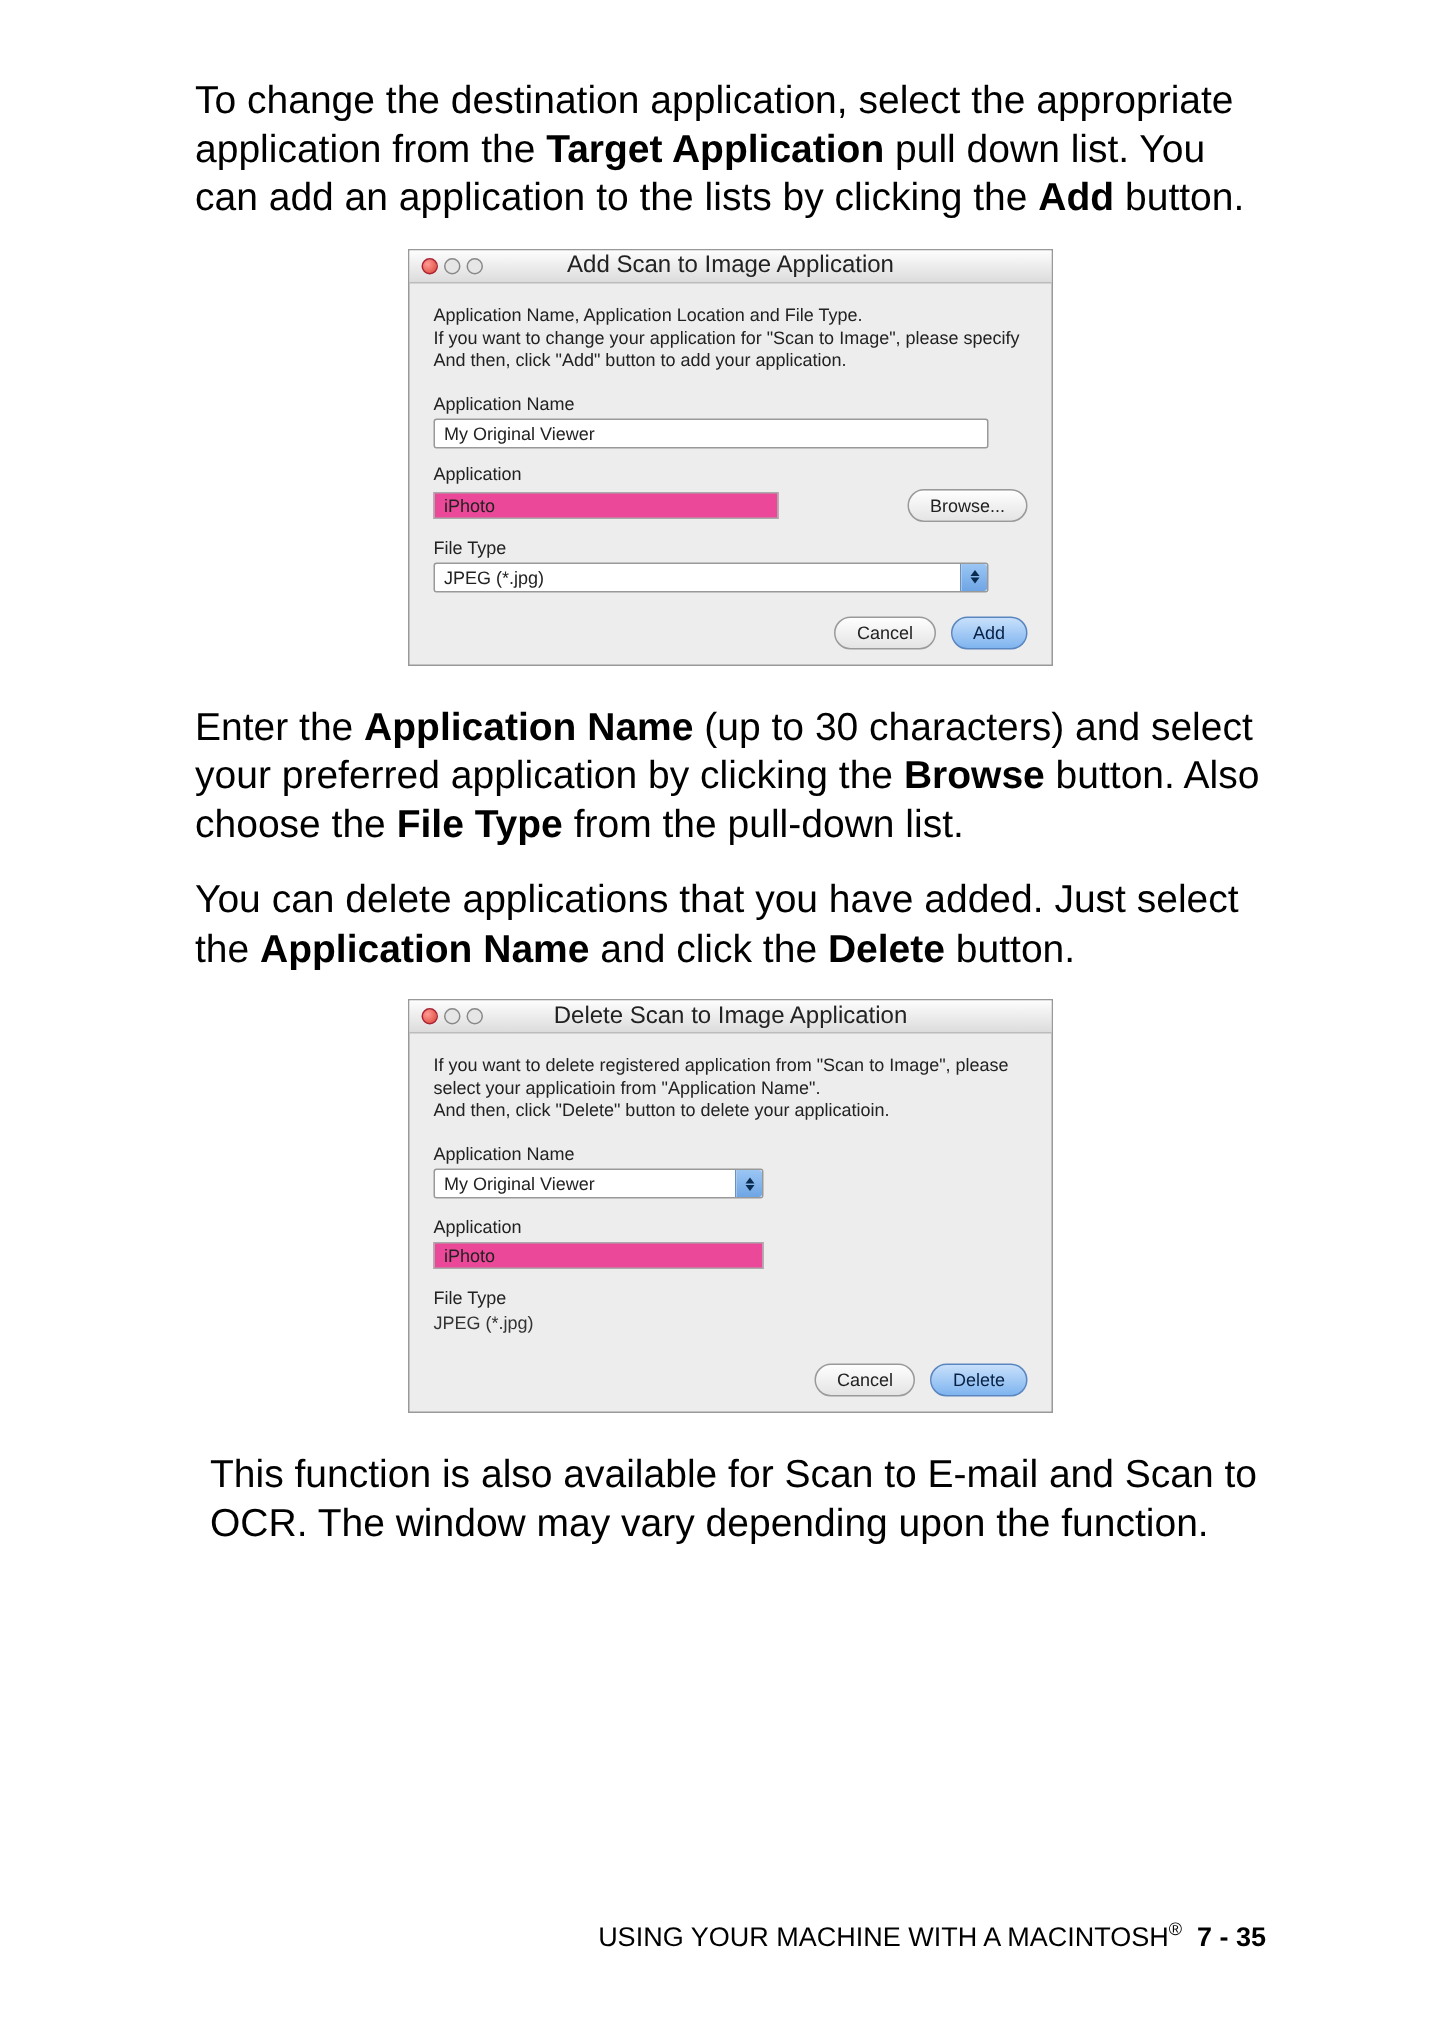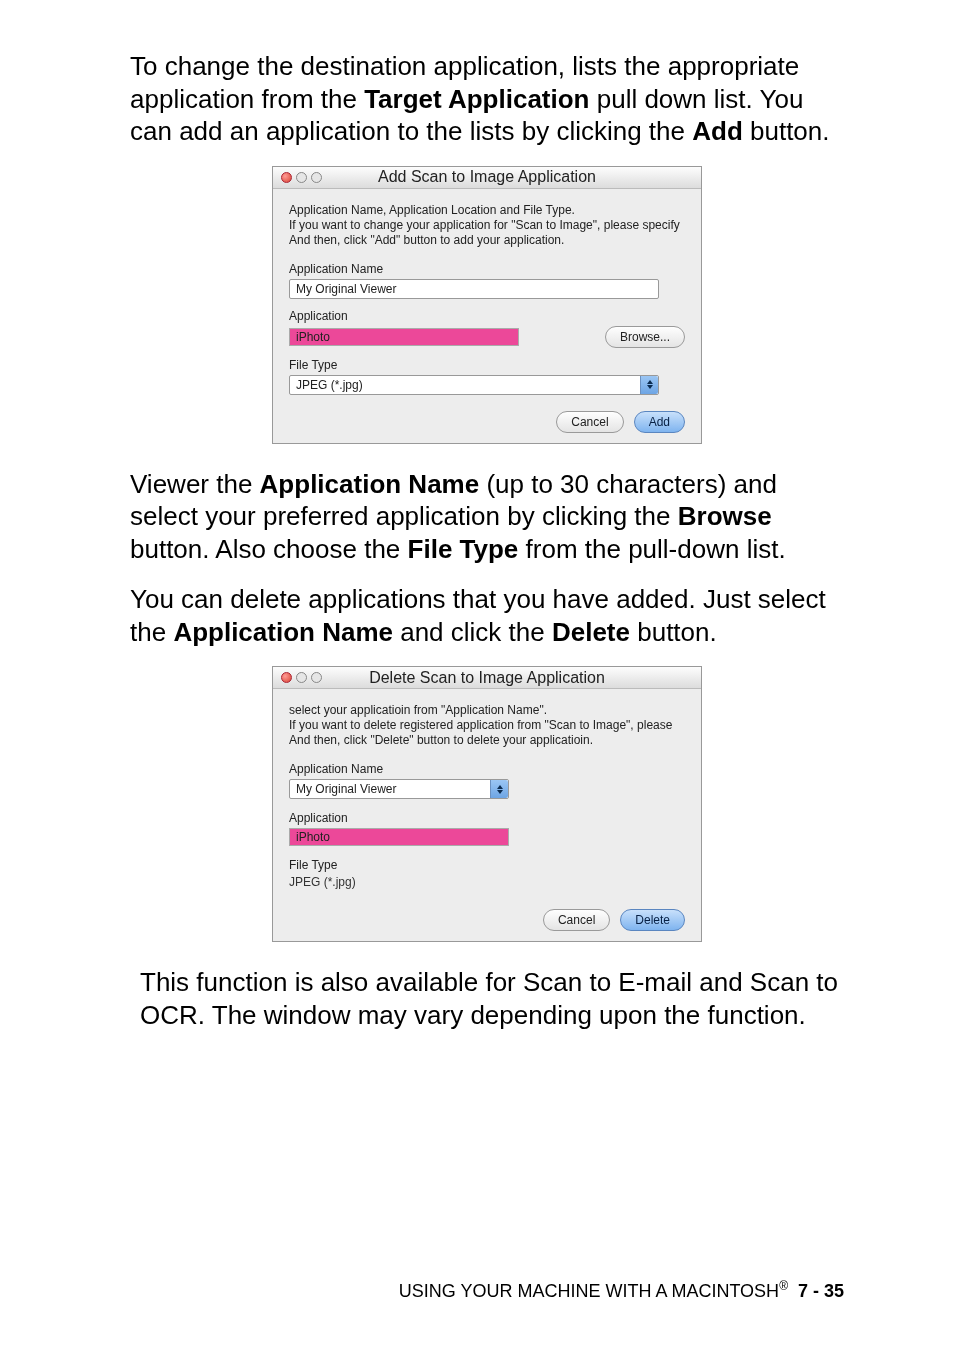--- a/index.html
+++ b/index.html
@@ -150,21 +150,21 @@
   .footer .reg { font-size: 12px; vertical-align: super; }
   .footer .pnum { font-weight: bold; }
   .static { color:#333; }
   .app-browse-row { display:flex; align-items:center; gap:12px; margin-bottom:10px;}
   .app-browse-row .readonly-box { flex:0 0 230px; width:230px; }
 </style>
 </head>
 <body>
 
 <p class="body-text">
-  <span>To change the destination application, lists the appropriate application from the </span><span class="bold">Target Application</span><span> pull down list. You can add an application to the lists by clicking the </span><span class="bold">Add</span><span> button.</span>
+  <span>To change the destination application, select the appropriate application from the </span><span class="bold">Target Application</span><span> pull down list. You can add an application to the lists by clicking the </span><span class="bold">Add</span><span> button.</span>
 </p>
 
 <div class="dialog">
   <div class="dlg-title">
     <div class="traffic">
       <span class="tl red"></span>
       <span class="tl"></span>
       <span class="tl"></span>
     </div>
     <div class="dlg-title-text">Add Scan to Image Application</div>
@@ -197,40 +197,40 @@
     </div>
 
     <div class="dlg-actions">
       <span class="btn">Cancel</span>
       <span class="btn primary">Add</span>
     </div>
   </div>
 </div>
 
 <p class="body-text">
-  <span>Viewer the </span><span class="bold">Application Name</span><span> (up to 30 characters) and select your preferred application by clicking the </span><span class="bold">Browse</span><span> button. Also choose the </span><span class="bold">File Type</span><span> from the pull-down list.</span>
+  <span>Enter the </span><span class="bold">Application Name</span><span> (up to 30 characters) and select your preferred application by clicking the </span><span class="bold">Browse</span><span> button. Also choose the </span><span class="bold">File Type</span><span> from the pull-down list.</span>
 </p>
 
 <p class="body-text">
   <span>You can delete applications that you have added. Just select the </span><span class="bold">Application Name</span><span> and click the </span><span class="bold">Delete</span><span> button.</span>
 </p>
 
 <div class="dialog">
   <div class="dlg-title">
     <div class="traffic">
       <span class="tl red"></span>
       <span class="tl"></span>
       <span class="tl"></span>
     </div>
     <div class="dlg-title-text">Delete Scan to Image Application</div>
   </div>
   <div class="dlg-body">
     <div class="dlg-info">
+      <div>If you want to delete registered application from "Scan to Image", please</div>
       <div>select your applicatioin from "Application Name".</div>
-      <div>If you want to delete registered application from "Scan to Image", please</div>
       <div>And then, click "Delete" button to delete your applicatioin.</div>
     </div>
 
     <div class="label">Application Name</div>
     <div class="select-narrow">
       <span>My Original Viewer</span>
       <span class="arrows"></span>
     </div>
 
     <div class="label">Application</div>

